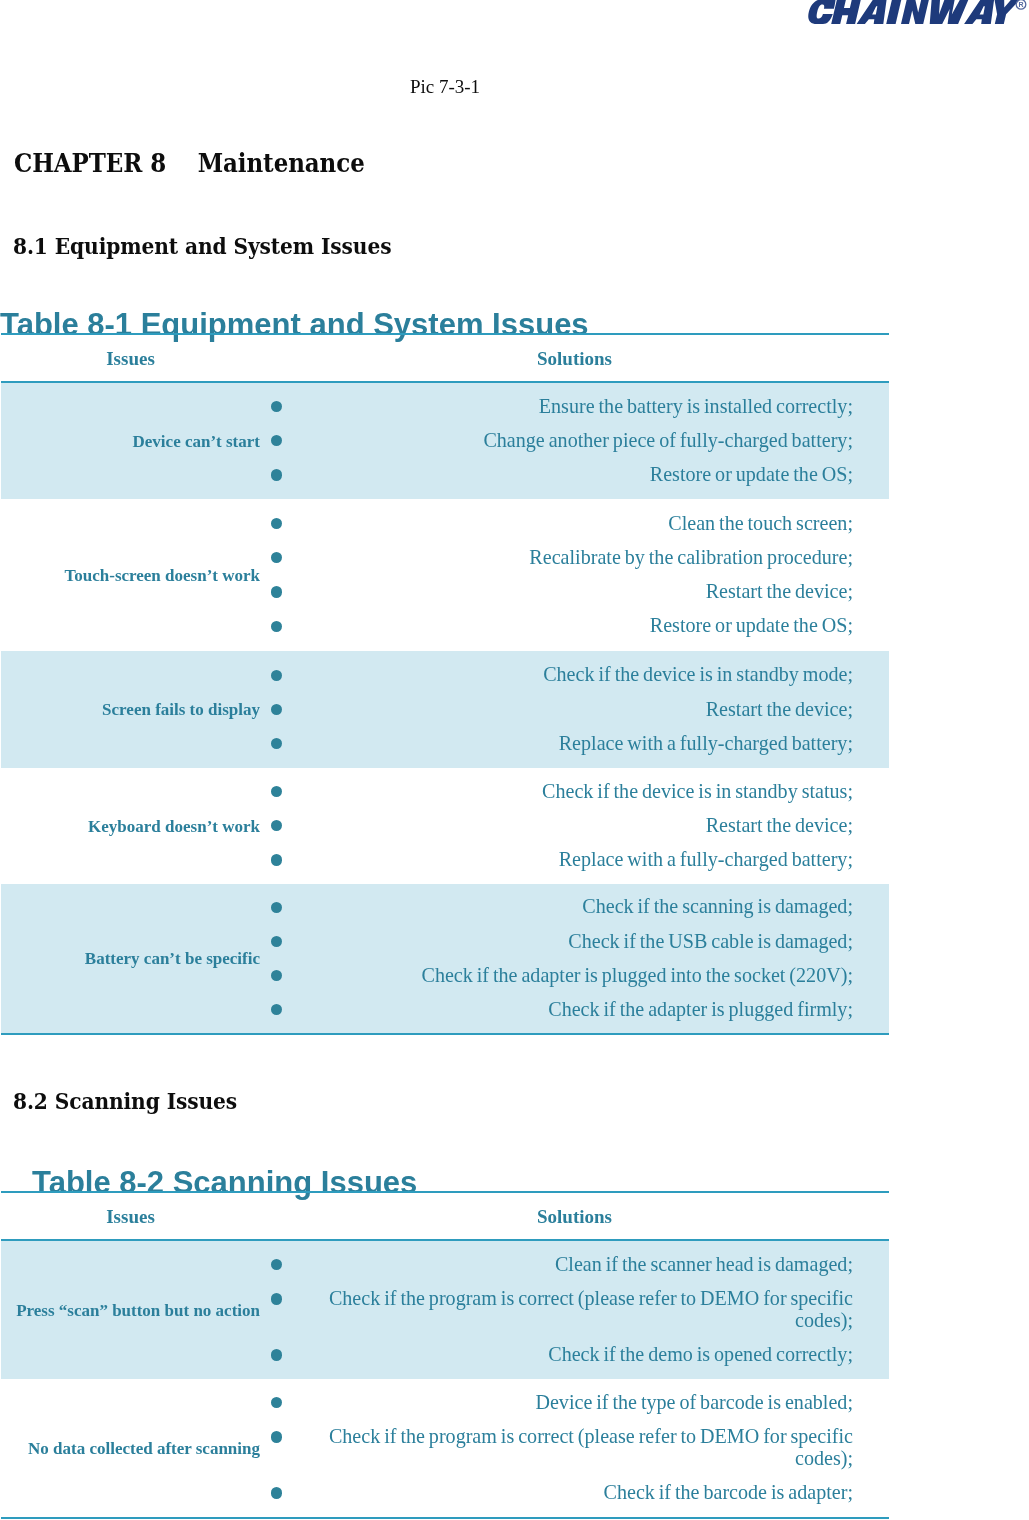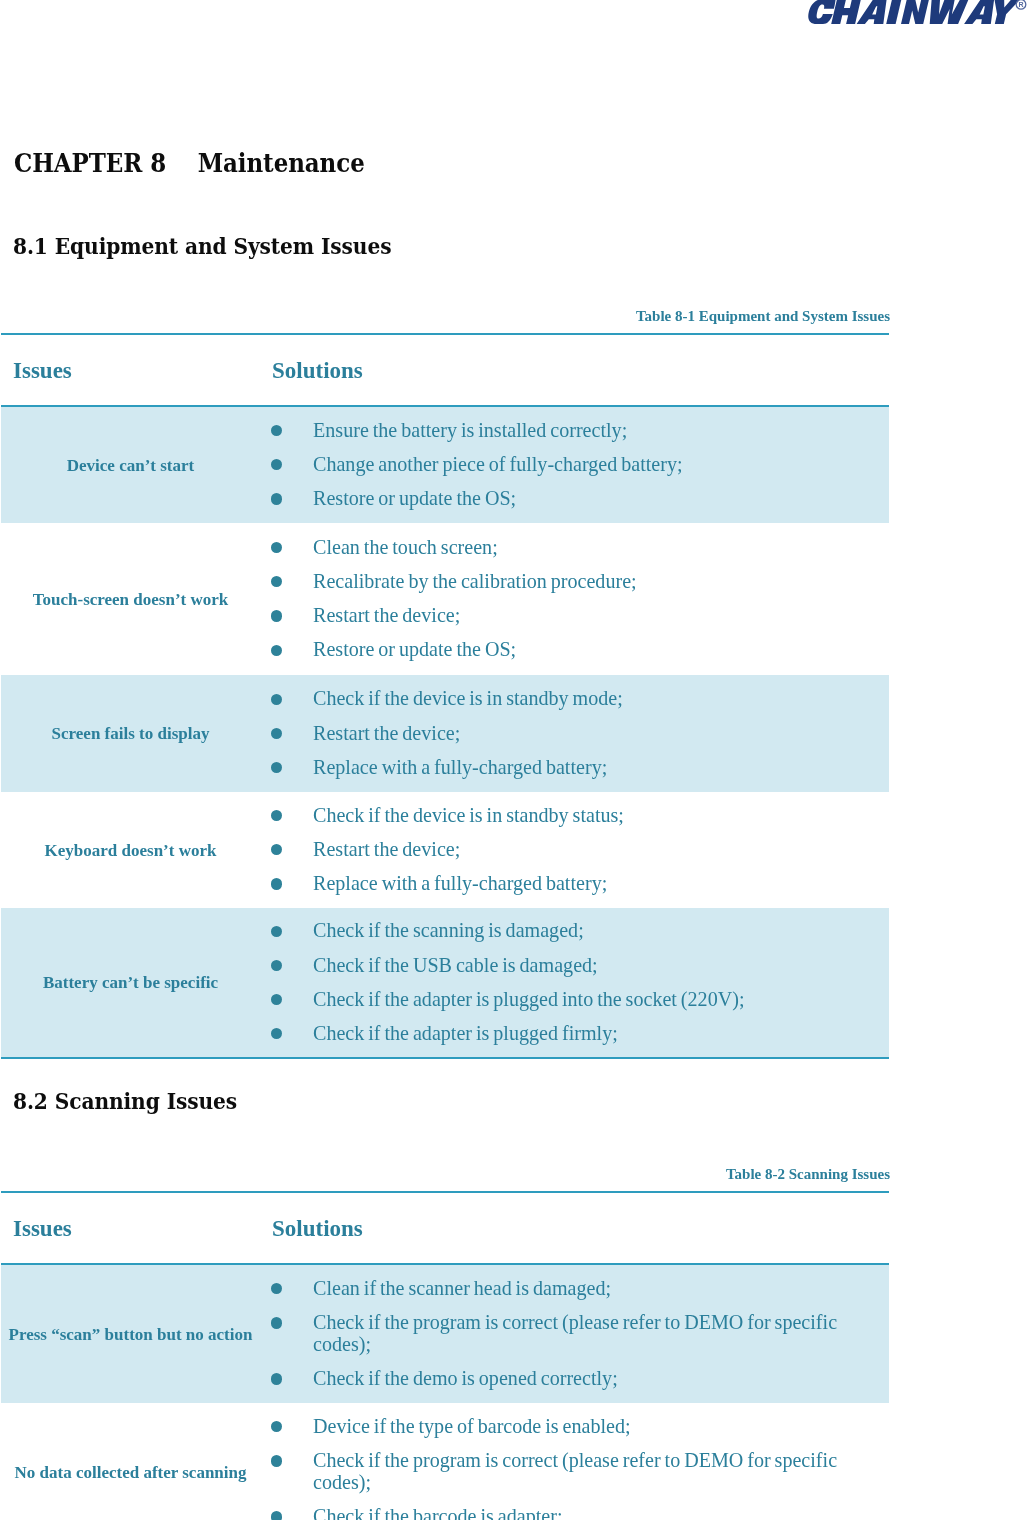--- a/index.html
+++ b/index.html
@@ -40,33 +40,33 @@
   }
   .sec-head{
     position:absolute;left:13px;margin:0;
     font-family:"DejaVu Serif",serif;font-weight:bold;font-size:20.2px;color:var(--ink);
     white-space:pre;line-height:1;letter-spacing:-0.1px;
     transform:scaleY(1.07);transform-origin:left bottom;
   }
 
   
   .tbl-cap{
-    position:absolute;left:0;width:890px;text-align:right;
-    font-family:Liberation Serif, serif;font-weight:bold;font-size:15px;
+    position:absolute;left:0;width:890px;text-align:left;
+    font-family:Liberation Sans, sans-serif;font-weight:bold;font-size:31px;
     color:var(--accent);line-height:1;
   }
   .tbl{
     position:absolute;left:1px;width:888px;border-collapse:collapse;table-layout:fixed;
   }
   .tbl thead th{
     border-top:2.5px solid var(--rule);border-bottom:2px solid var(--rule);
-    font-family:"Liberation Serif",serif;font-weight:bold;font-size:23px;color:var(--accent);
-    text-align:left;padding:12px;height:46px;line-height:1;
-  }
-  .tbl tbody td{vertical-align:middle;padding:0;}
+    font-family:"Liberation Serif",serif;font-weight:bold;font-size:19px;color:var(--accent);
+    text-align:center;padding:0;height:46px;line-height:1;
+  }
+  .tbl tbody td{vertical-align:middle;padding:0;text-align:right;}
   .tbl tbody tr.shade td{background:var(--shade);}
   .tbl tbody tr.last td{border-bottom:2.5px solid var(--rule);}
   td.issue{
     font-family:"Liberation Serif",serif;font-weight:bold;font-size:17px;color:var(--accent);
     text-align:center;line-height:1.30;padding:0 8px;
   }
   td.issue > span{position:relative;top:1px;display:inline-block;}
   td.sol{padding:0;}
   ul.sol-list{margin:0;padding:0;list-style:none;}
   ul.sol-list li{
@@ -97,20 +97,21 @@
       <path d="M188.38,0.00L198.18,0.00L198.30,8.40L205.68,0.00L214.57,0.00L200.10,15.20L197.80,25.00L188.80,25.00L191.10,15.20Z" fill="#1E3A7B"></path>
       <g>
         <circle cx="215.0" cy="5.4" r="4.8" fill="none" stroke="#5569A0" stroke-width="1.3"></circle>
         <text x="215.0" y="7.8" text-anchor="middle" font-family="Liberation Sans, sans-serif" font-size="7" font-weight="bold" fill="#5569A0">R</text>
       </g>
     </svg>
     <span class="sr">CHAINWAY</span>
       <span class="sr">®</span>
   </div>
 
+  <div class="fig-cap">Pic 7-3-1</div>
 
   <h1 class="chapter-head"><span>CHAPTER 8</span><span>    </span><span>Maintenance</span></h1>
 
   <div id="sections">
       <h2 class="sec-head" style="top: 237px;">8.1 Equipment and System Issues</h2>
       <div class="tbl-cap" style="top: 309px;">Table 8-1 Equipment and System Issues</div>
       <table class="tbl" style="top: 333px;">
         <colgroup>
           <col style="width:259px">
           <col style="width:629px">
@@ -170,21 +171,21 @@
                 <li><span class="dot"></span><span>Check if the scanning is damaged;</span></li>
                 <li><span class="dot"></span><span>Check if the USB cable is damaged;</span></li>
                 <li><span class="dot"></span><span>Check if the adapter is plugged into the socket (220V);</span></li>
                 <li><span class="dot"></span><span>Check if the adapter is plugged firmly;</span></li>
               </ul>
             </td>
           </tr>
         </tbody>
       </table>
       <h2 class="sec-head" style="top: 1092px;">8.2 Scanning Issues</h2>
-      <div class="tbl-cap" style="top: 1167px;">Table 8-2 Scanning Issues</div>
+      <div class="tbl-cap" style="top: 1167px; margin-left: 32px;">Table 8-2 Scanning Issues</div>
       <table class="tbl" style="top: 1191px;">
         <colgroup>
           <col style="width:259px">
           <col style="width:629px">
         </colgroup>
         <thead>
           <tr>
             <th>Issues</th>
             <th>Solutions</th>
           </tr>

